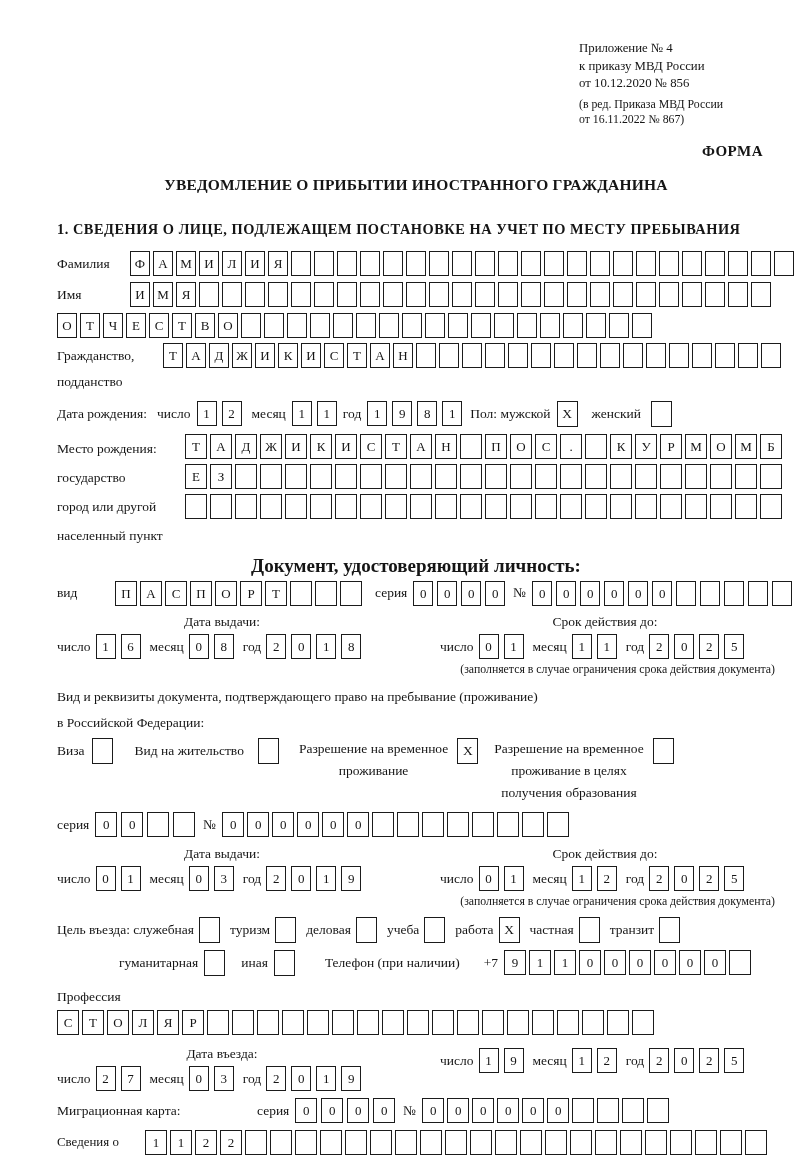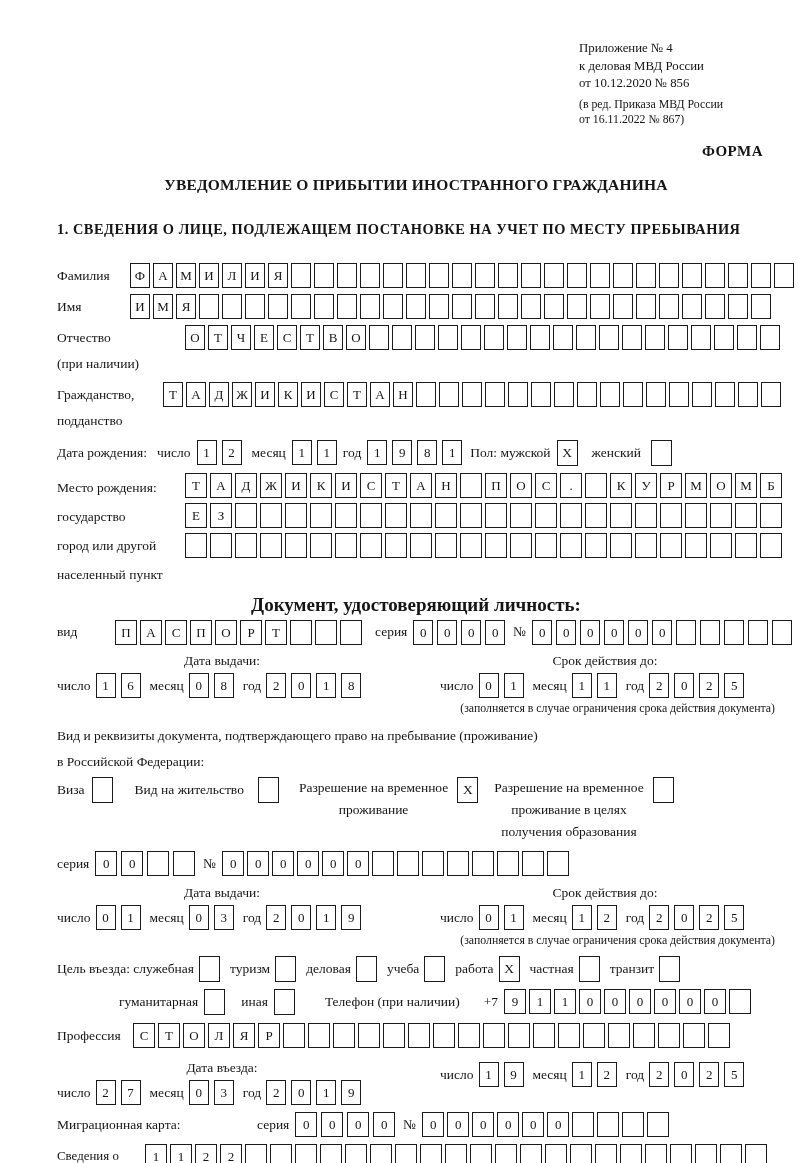--- a/index.html
+++ b/index.html
@@ -63,36 +63,36 @@
   .reps .labels{flex:0 0 88px;font-size:12.9px;line-height:24.5px;}
   .reps .grid .cells{margin-bottom:4px;}
 </style>
 </head>
 <body>
 
 <div class="page">
 
   <div class="hdr-right">
     <div class="hdr-line">Приложение № 4</div>
-    <div class="hdr-line">к деловая МВД России</div>
+    <div class="hdr-line">к приказу МВД России</div>
     <div class="hdr-line">от 10.12.2020 № 856</div>
     <div class="hdr-gap"></div>
     <div class="hdr-amend">(в ред. Приказа МВД России</div>
     <div class="hdr-amend">от 16.11.2022 № 867)</div>
   </div>
 
   <div class="forma">ФОРМА</div>
 
   <div class="title">
     <div>УВЕДОМЛЕНИЕ О ПРИБЫТИИ ИНОСТРАННОГО ГРАЖДАНИНА</div>
   </div>
 
   <div class="sec">1. СВЕДЕНИЯ О ЛИЦЕ, ПОДЛЕЖАЩЕМ ПОСТАНОВКЕ НА УЧЕТ ПО МЕСТУ ПРЕБЫВАНИЯ</div>
 
-  <div class="frow" style="margin-top:25px;">
+  <div class="frow" style="margin-top:13px;">
     <span class="lbl" style="width:73px;">Фамилия</span>
     <span class="cells">
         <span class="cell">Ф</span>
         <span class="cell">А</span>
         <span class="cell">М</span>
         <span class="cell">И</span>
         <span class="cell">Л</span>
         <span class="cell">И</span>
         <span class="cell">Я</span>
         <span class="cell"></span>
@@ -148,24 +148,20 @@
         <span class="cell"></span>
         <span class="cell"></span>
         <span class="cell"></span>
         <span class="cell"></span>
         <span class="cell"></span>
         <span class="cell"></span>
       </span>
   </div>
 
   <div class="frow">
-    <span class="lblstack" style="width:128px;">
-      <div>Отчество</div>
-      <div>(при наличии)</div>
-    </span>
     <span class="cells">
         <span class="cell">О</span>
         <span class="cell">Т</span>
         <span class="cell">Ч</span>
         <span class="cell">Е</span>
         <span class="cell">С</span>
         <span class="cell">Т</span>
         <span class="cell">В</span>
         <span class="cell">О</span>
         <span class="cell"></span>
@@ -563,21 +559,21 @@
         <span class="cell">0</span>
         <span class="cell">0</span>
         <span class="cell">0</span>
         <span class="cell">0</span>
         <span class="cell">0</span>
         <span class="cell">0</span>
         <span class="cell"></span>
       </span>
   </div>
 
-  <div class="frow" style="margin-top:8px;">
+  <div class="frow" style="margin-top:8px;flex-direction:column;">
     <span class="lbl" style="width:76px;">Профессия</span>
     <span class="cells cells-w">
         <span class="cell">С</span>
         <span class="cell">Т</span>
         <span class="cell">О</span>
         <span class="cell">Л</span>
         <span class="cell">Я</span>
         <span class="cell">Р</span>
         <span class="cell"></span>
         <span class="cell"></span>

